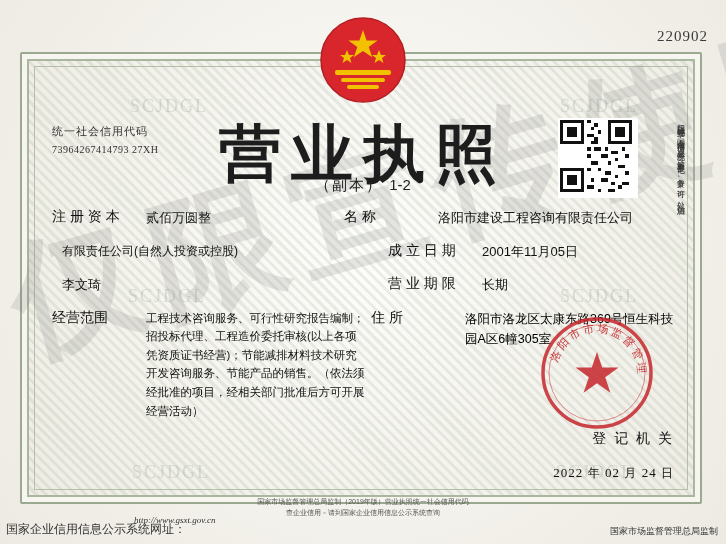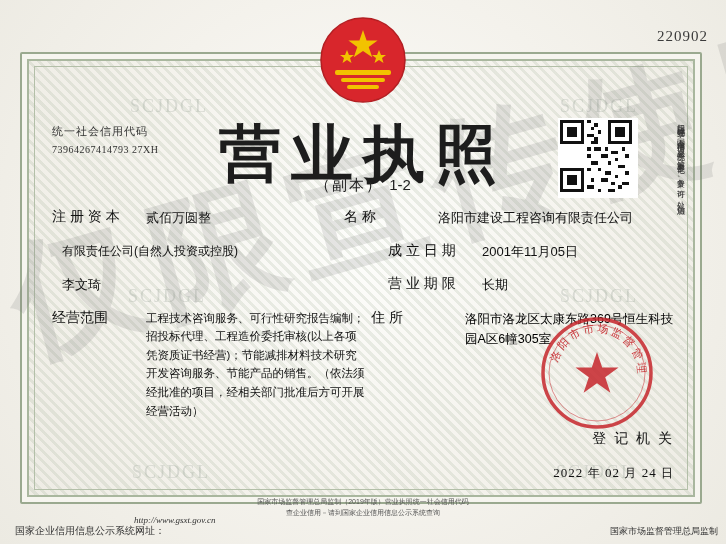--- a/index.html
+++ b/index.html
@@ -125,21 +125,21 @@
     position:absolute;right:52px;bottom:62px;
     font-size:12px;color:#111;letter-spacing:1px;
   }
   .date-line b{font-weight:normal;font-family:"Liberation Serif",serif;font-size:13px;}
   
   .foot-center{
     position:absolute;left:0;right:0;bottom:26px;text-align:center;
     font-size:7px;color:#555;line-height:1.5;
   }
   .foot-left{
-    position:absolute;left:15px;bottom:6px;font-size:10px;color:#333;
+    position:absolute;left:6px;bottom:6px;font-size:12px;color:#333;
   }
   .foot-url{
     position:absolute;left:134px;bottom:19px;font-size:9px;color:#333;
     font-family:"Liberation Serif",serif;
     font-style:italic;
   }
   .foot-right{
     position:absolute;right:8px;bottom:6px;font-size:9px;color:#333;
   }
 </style>

